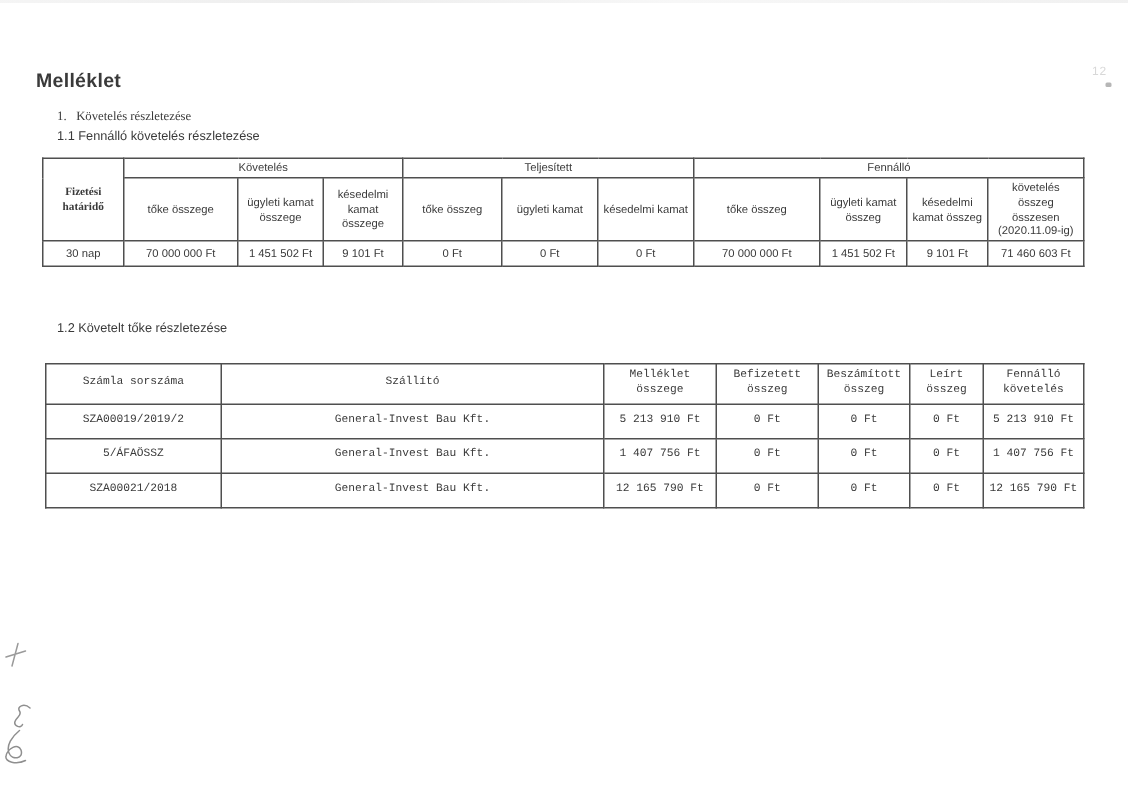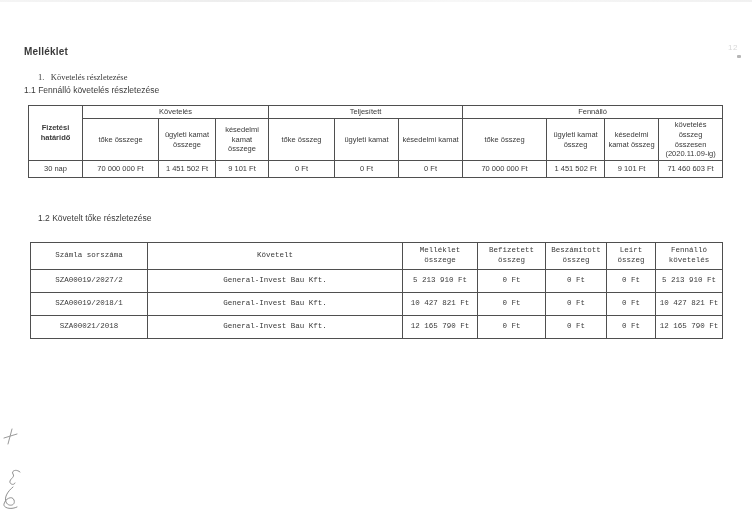--- a/index.html
+++ b/index.html
@@ -14,44 +14,44 @@
     overflow: hidden;
     margin: 0 auto;
   }
   .scan-edge {
     position: absolute; top: 0; left: 0; right: 0; height: 2px;
     background: linear-gradient(to right, #f2f2f2, #e9e9e9 30%, #f5f5f5 60%, #ededed);
     opacity: .8;
   }
   .doc-title {
     position: absolute; left: 24px; top: 46px;
-    font-size: 10px; font-weight: bold; letter-spacing: .2px;
+    font-size: 13px; font-weight: bold; letter-spacing: .2px;
   }
   .heading { position: absolute; font-size: 8.5px; white-space: pre; }
   .h1   { left: 38px; top: 72px; font-family: Liberation Serif, serif; }
-  .h1-1 { left: 24px; top: 85px; }
+  .h1-1 { left: 38px; top: 85px; }
   .h1-2 { left: 38px; top: 213px; }
 
   table { border-collapse: collapse; table-layout: fixed; }
   th, td {
     border: 1px solid #4f4f4f;
     font-size: 7.5px;
     font-weight: normal;
     text-align: center;
     vertical-align: middle;
     line-height: 1.3;
     padding: 1px 3px;
     overflow: hidden;
     color: #3a3a3a;
   }
   .t1 { position: absolute; left: 28px; top: 105px; width: 694px; }
   .t1 .group-row th { height: 13px; padding: 0 2px; }
   .t1 .sub-row th { height: 42px; }
   .t1 tbody td { height: 17px; white-space: nowrap; }
-  .t1 .corner { font-weight: bold; }
+  .t1 .corner { font-weight: bold; font-family: Liberation Serif, serif; }
 
   .t2 { position: absolute; left: 30px; top: 242px; width: 692px; font-family: Liberation Mono, monospace; }
   .t2 thead th { height: 27px; }
   .t2 tbody td { height: 23px; white-space: nowrap; }
 
   .page-num-faint {
     position: absolute; left: 728px; top: 23px;
     font-size: 8px; color: #d8d8d8; letter-spacing: .5px; margin-top: 20px;
   }
   .speck {
@@ -131,46 +131,46 @@
         <col style="width:255px">
         <col style="width:75px">
         <col style="width:68px">
       <col style="width:61px">
         <col style="width:49px">
         <col style="width:67px">
     </colgroup>
     <thead>
       <tr>
         <th>Számla sorszáma</th>
-        <th>Követelt</th>
+        <th>Szállító</th>
         <th>Melléklet összege</th>
         <th>Befizetett összeg</th>
         <th>Beszámított összeg</th>
         <th>Leírt összeg</th>
         <th>Fennálló követelés</th>
       </tr>
     </thead>
     <tbody>
       <tr>
-        <td>SZA00019/2027/2</td>
+        <td>SZA00019/2019/2</td>
         <td>General-Invest Bau Kft.</td>
         <td>5 213 910 Ft</td>
         <td>0 Ft</td>
         <td>0 Ft</td>
         <td>0 Ft</td>
         <td>5 213 910 Ft</td>
       </tr>
       <tr>
-        <td>SZA00019/2018/1</td>
+        <td>5/ÁFAÖSSZ</td>
         <td>General-Invest Bau Kft.</td>
-        <td>10 427 821 Ft</td>
+        <td>1 407 756 Ft</td>
         <td>0 Ft</td>
         <td>0 Ft</td>
         <td>0 Ft</td>
-        <td>10 427 821 Ft</td>
+        <td>1 407 756 Ft</td>
       </tr>
       <tr>
         <td>SZA00021/2018</td>
         <td>General-Invest Bau Kft.</td>
         <td>12 165 790 Ft</td>
         <td>0 Ft</td>
         <td>0 Ft</td>
         <td>0 Ft</td>
         <td>12 165 790 Ft</td>
       </tr>

